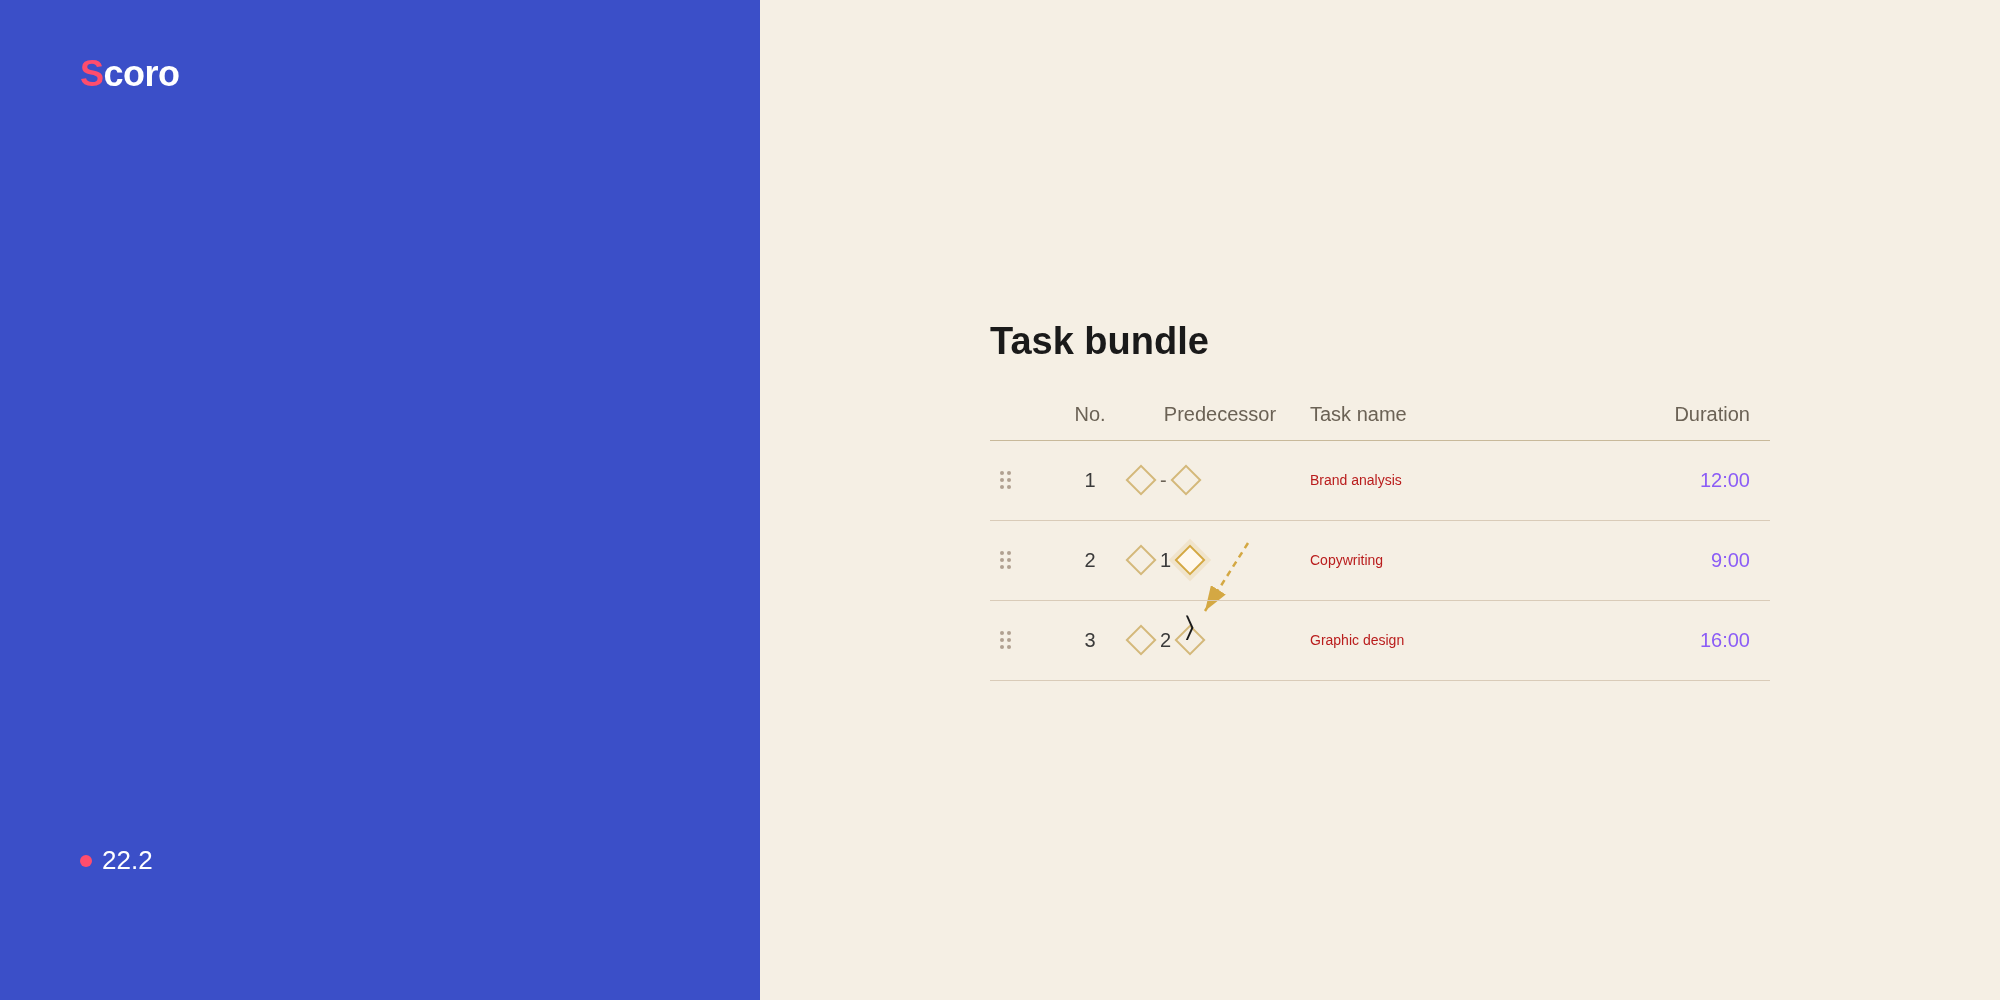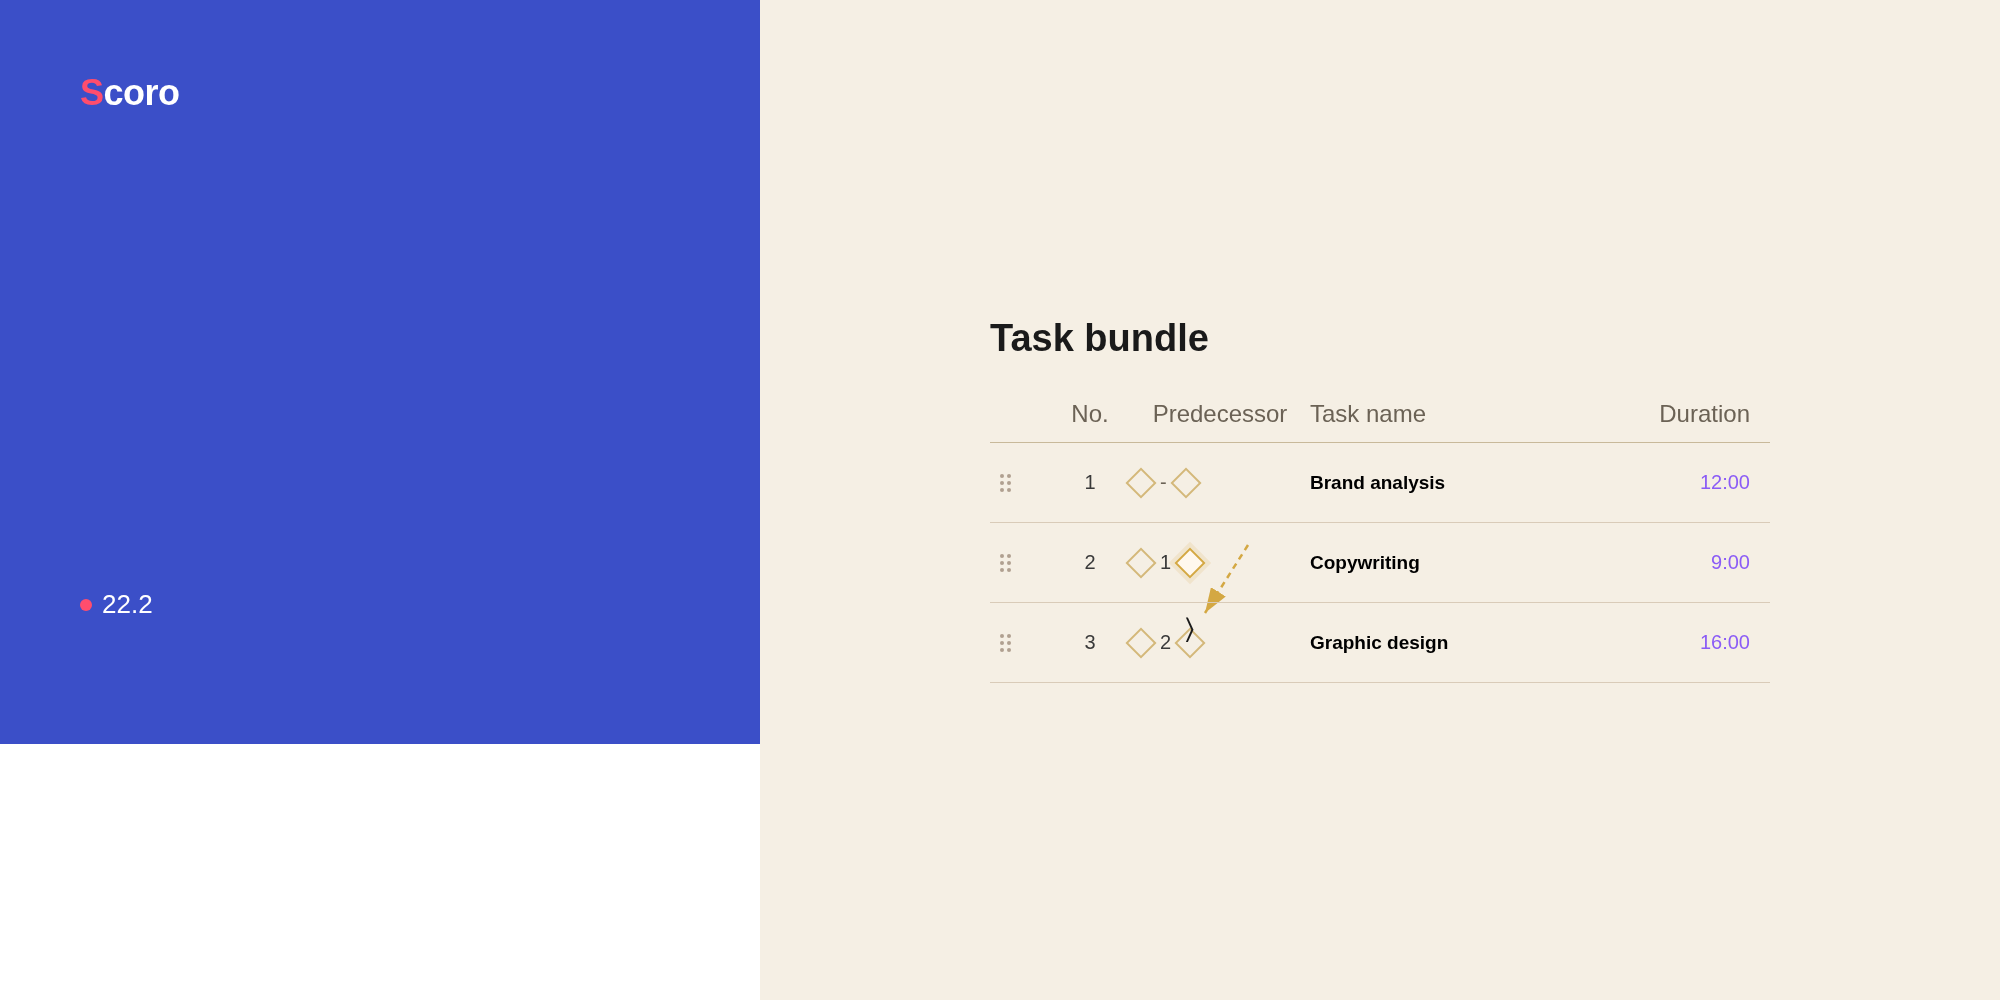--- a/index.html
+++ b/index.html
@@ -12,26 +12,26 @@
       width: 2000px;
       height: 1000px;
       display: flex;
       font-family: Georgia, 'Times New Roman', serif;
       overflow: hidden;
     }
 
     
     .left-panel {
       width: 760px;
-      height: 744px;
+      height: 1000px;
       background-color: #3b4fc8;
       position: relative;
       display: flex;
       flex-direction: column;
-      padding: 72px 80px;
+      padding: 53px 80px;
     }
 
     .logo-area {
       display: flex;
       align-items: center;
     }
 
     .logo-text {
       color: #ffffff;
       font-size: 36px;
@@ -106,21 +106,21 @@
     }
 
     .table-header {
       display: grid;
       grid-template-columns: 50px 80px 180px 320px 120px;
       padding: 0 10px 14px 10px;
       border-bottom: 1px solid #c8b99a;
     }
 
     .table-header-cell {
-      font-size: 24px;
+      font-size: 20px;
       color: #6b6255;
       font-family: Arial, sans-serif;
       font-weight: 400;
     }
 
     .table-header-cell.right {
       text-align: right;
     }
 
     .table-header-cell.center {
@@ -197,23 +197,23 @@
       font-family: Arial, sans-serif;
     }
 
     .predecessor-number {
       font-size: 20px;
       color: #3a3a3a;
       font-family: Arial, sans-serif;
     }
 
     .task-name-cell {
-      font-size: 19px;
-      font-weight: 700;
-      color: #000000;
+      font-size: 14px;
+      font-weight: 400;
+      color: #b91c1c;
       font-family: Arial, sans-serif;
     }
 
     .duration-cell {
       font-size: 20px;
       color: #8b5cf6;
       font-family: Arial, sans-serif;
       text-align: right;
     }
 

